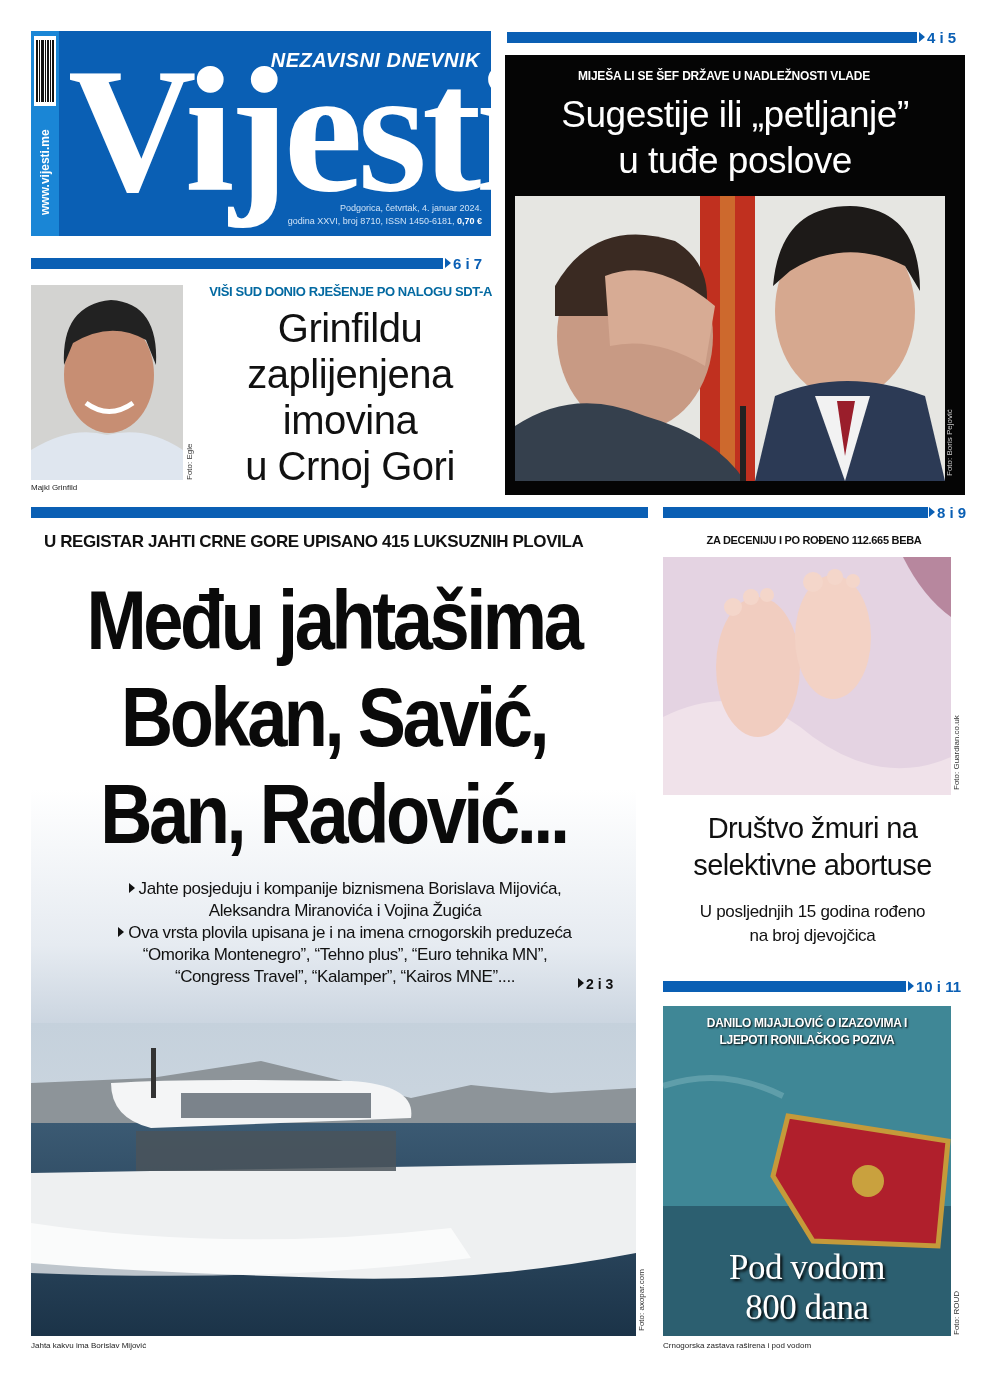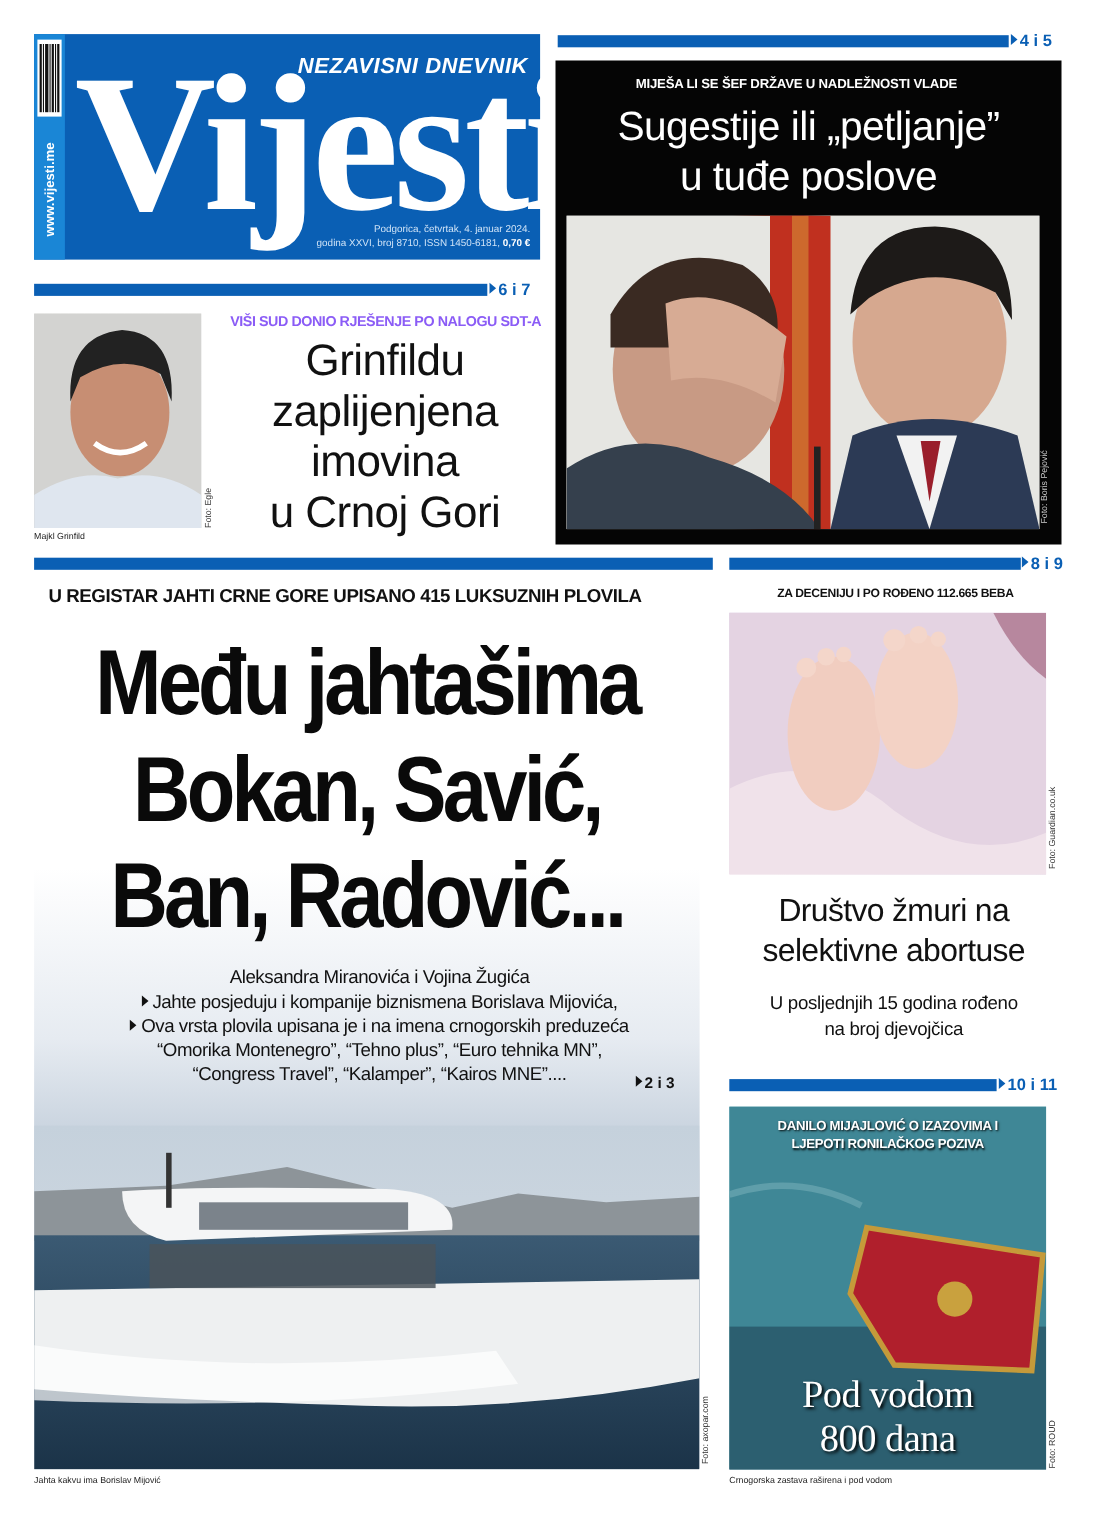--- a/index.html
+++ b/index.html
@@ -29,21 +29,21 @@
   .tr-kicker { left: 494px; top: 69px; width: 460px; text-align: center; color: #fff; font-weight: bold; font-size: 12px; letter-spacing: -0.2px; }
   .tr-head { left: 505px; top: 92px; width: 460px; text-align: center; color: #fff; font-size: 37px; line-height: 46px; letter-spacing: -0.5px; }
   .tr-photo { left: 515px; top: 196px; width: 430px; height: 285px; overflow: hidden;
               background: linear-gradient(90deg, #e9e9e6 0%, #dcdcd8 35%, #c44a2a 42%, #b8281d 50%, #e8e3dc 56%, #efefec 100%); }
   .tr-credit { left: 945px; top: 400px; width: 20px; height: 85px; color: #ccc; font-size: 8px; writing-mode: vertical-rl; transform: rotate(180deg); text-align: center; }
 
   
   .gr-photo { left: 31px; top: 285px; width: 152px; height: 195px; background: linear-gradient(180deg, #d6d6d4 0%, #c9c9c6 100%); overflow: hidden; }
   .gr-credit { left: 185px; top: 435px; width: 14px; height: 45px; color: #333; font-size: 8px; writing-mode: vertical-rl; transform: rotate(180deg); }
   .gr-caption { left: 31px; top: 483px; font-size: 8px; color: #222; }
-  .gr-kicker { left: 200px; top: 284px; width: 292px; text-align: right; font-size: 13px; font-weight: bold; letter-spacing: -0.4px; color: #8b5cf6; }
+  .gr-kicker { left: 200px; top: 284px; width: 292px; text-align: right; font-size: 13px; font-weight: bold; letter-spacing: -0.4px; color: #0369a1; }
   .gr-head { left: 205px; top: 305px; width: 290px; text-align: center; font-size: 40px; line-height: 46px; color: #111; letter-spacing: -0.5px; }
 
   
   .main-kicker { left: 31px; top: 532px; width: 620px; font-size: 17px; font-weight: bold; letter-spacing: -0.4px; padding-left: 13px; }
   .main-bg { left: 31px; top: 555px; width: 605px; height: 780px; background: linear-gradient(180deg, #ffffff 0%, #ffffff 30%, #e6ebf1 50%, #c6d1dd 62%, #b9c4d0 66%); }
   .main-head { left: 31px; top: 572px; width: 605px; text-align: center; font-size: 84px; font-weight: bold; line-height: 97px; letter-spacing: -4px; color: #0a0a0a; transform: scaleX(0.86); transform-origin: center top; }
   .bullets { left: 60px; top: 878px; width: 570px; font-size: 17px; line-height: 22px; color: #111; text-align: center; letter-spacing: -0.4px; }
   .bullets .tri2 { display: inline-block; width: 0; height: 0; border-top: 5px solid transparent; border-bottom: 5px solid transparent; border-left: 6px solid #111; margin-right: 4px; vertical-align: 1px; }
   .ref23 { left: 578px; top: 977px; color: #111; font-size: 14px; font-weight: bold; }
   .ref23 .tri { border-left-color: #111; }
@@ -140,22 +140,22 @@
 
 <div class="abs sbar" style="left:31px;top:507px;width:617px"></div>
 <div class="abs main-kicker">U REGISTAR JAHTI CRNE GORE UPISANO 415 LUKSUZNIH PLOVILA</div>
 <div class="abs main-bg"></div>
 <div class="abs main-head">
   <div>Među jahtašima</div>
   <div>Bokan, Savić,</div>
   <div>Ban, Radović...</div>
 </div>
 <div class="abs bullets">
+  <div><span class="tri2"></span><span>Jahte posjeduju i kompanije biznismena Borislava Mijovića,</span></div>
   <div>Aleksandra Miranovića i Vojina Žugića</div>
-  <div><span class="tri2"></span><span>Jahte posjeduju i kompanije biznismena Borislava Mijovića,</span></div>
   <div><span class="tri2"></span><span>Ova vrsta plovila upisana je i na imena crnogorskih preduzeća</span></div>
   <div>“Omorika Montenegro”, “Tehno plus”, “Euro tehnika MN”,</div>
   <div>“Congress Travel”, “Kalamper”, “Kairos MNE”....</div>
 </div>
 <div class="abs pageref ref23"><span class="tri"></span><span>2 i 3</span></div>
 <div class="abs yacht-photo">
   <svg width="605" height="313" viewBox="0 0 605 313">
     <defs>
       <linearGradient id="sky" x1="0" y1="0" x2="0" y2="1">
           <stop offset="0" stop-color="#c5d1dc"></stop>

